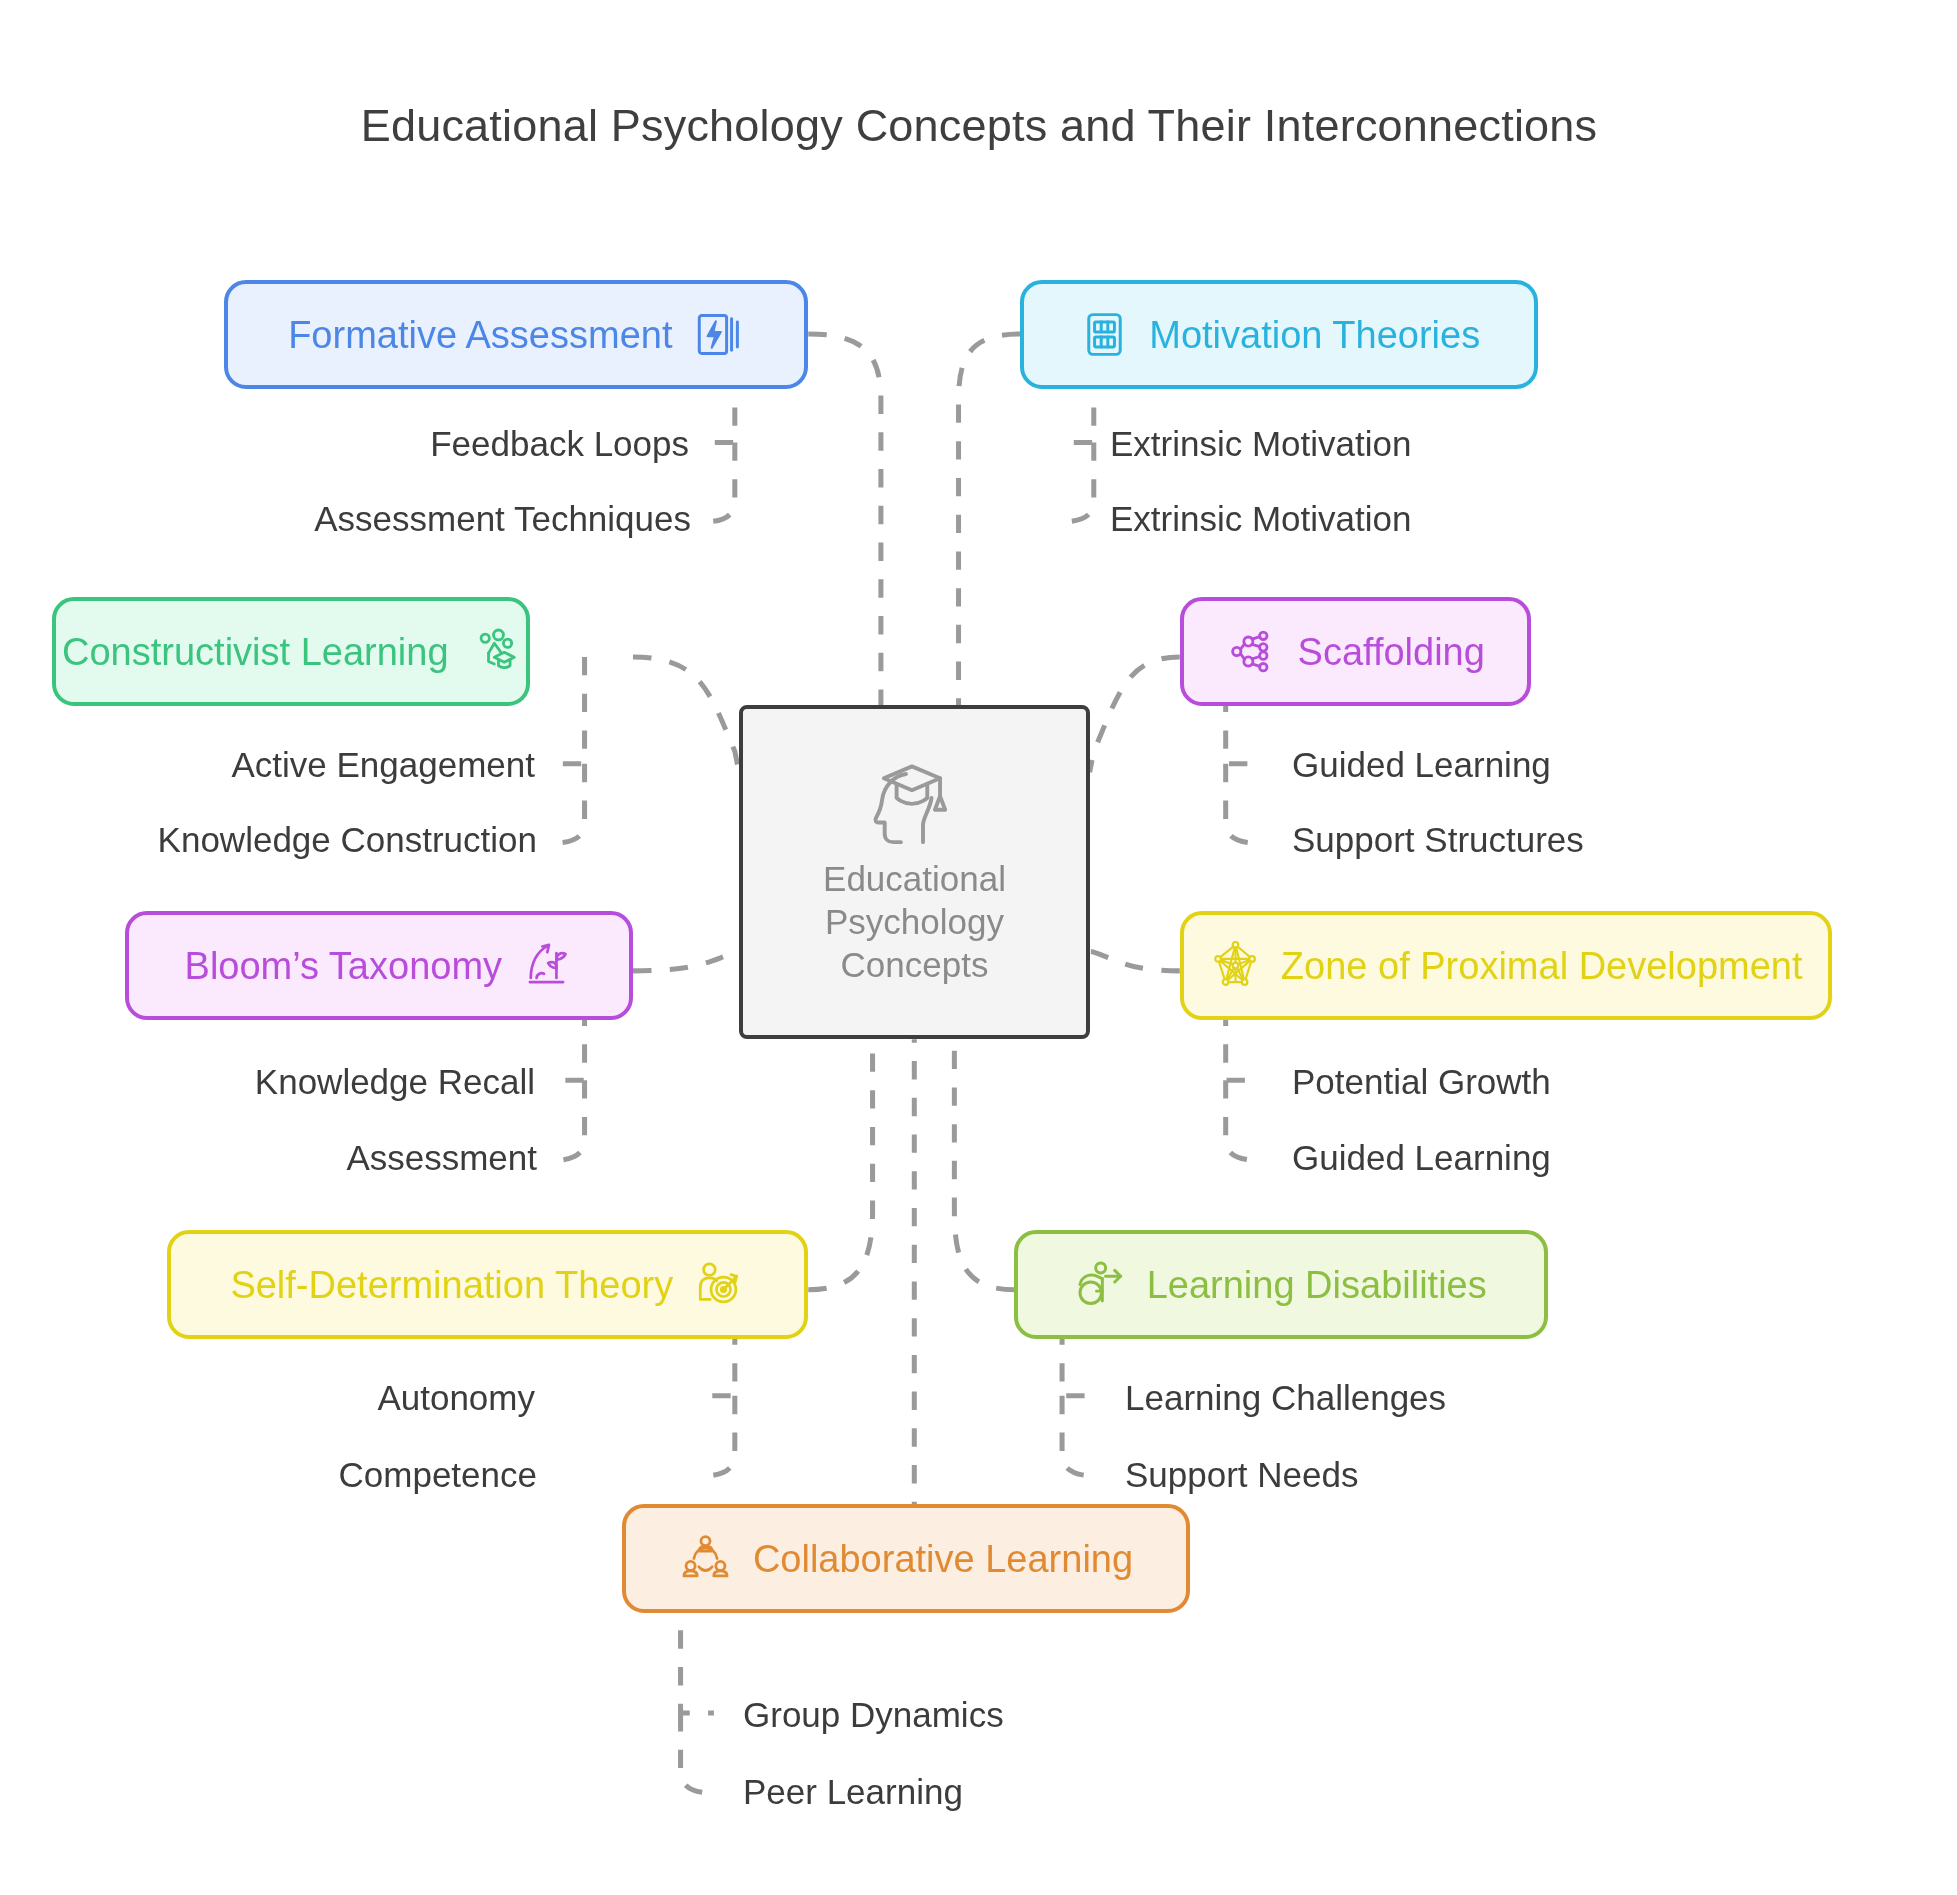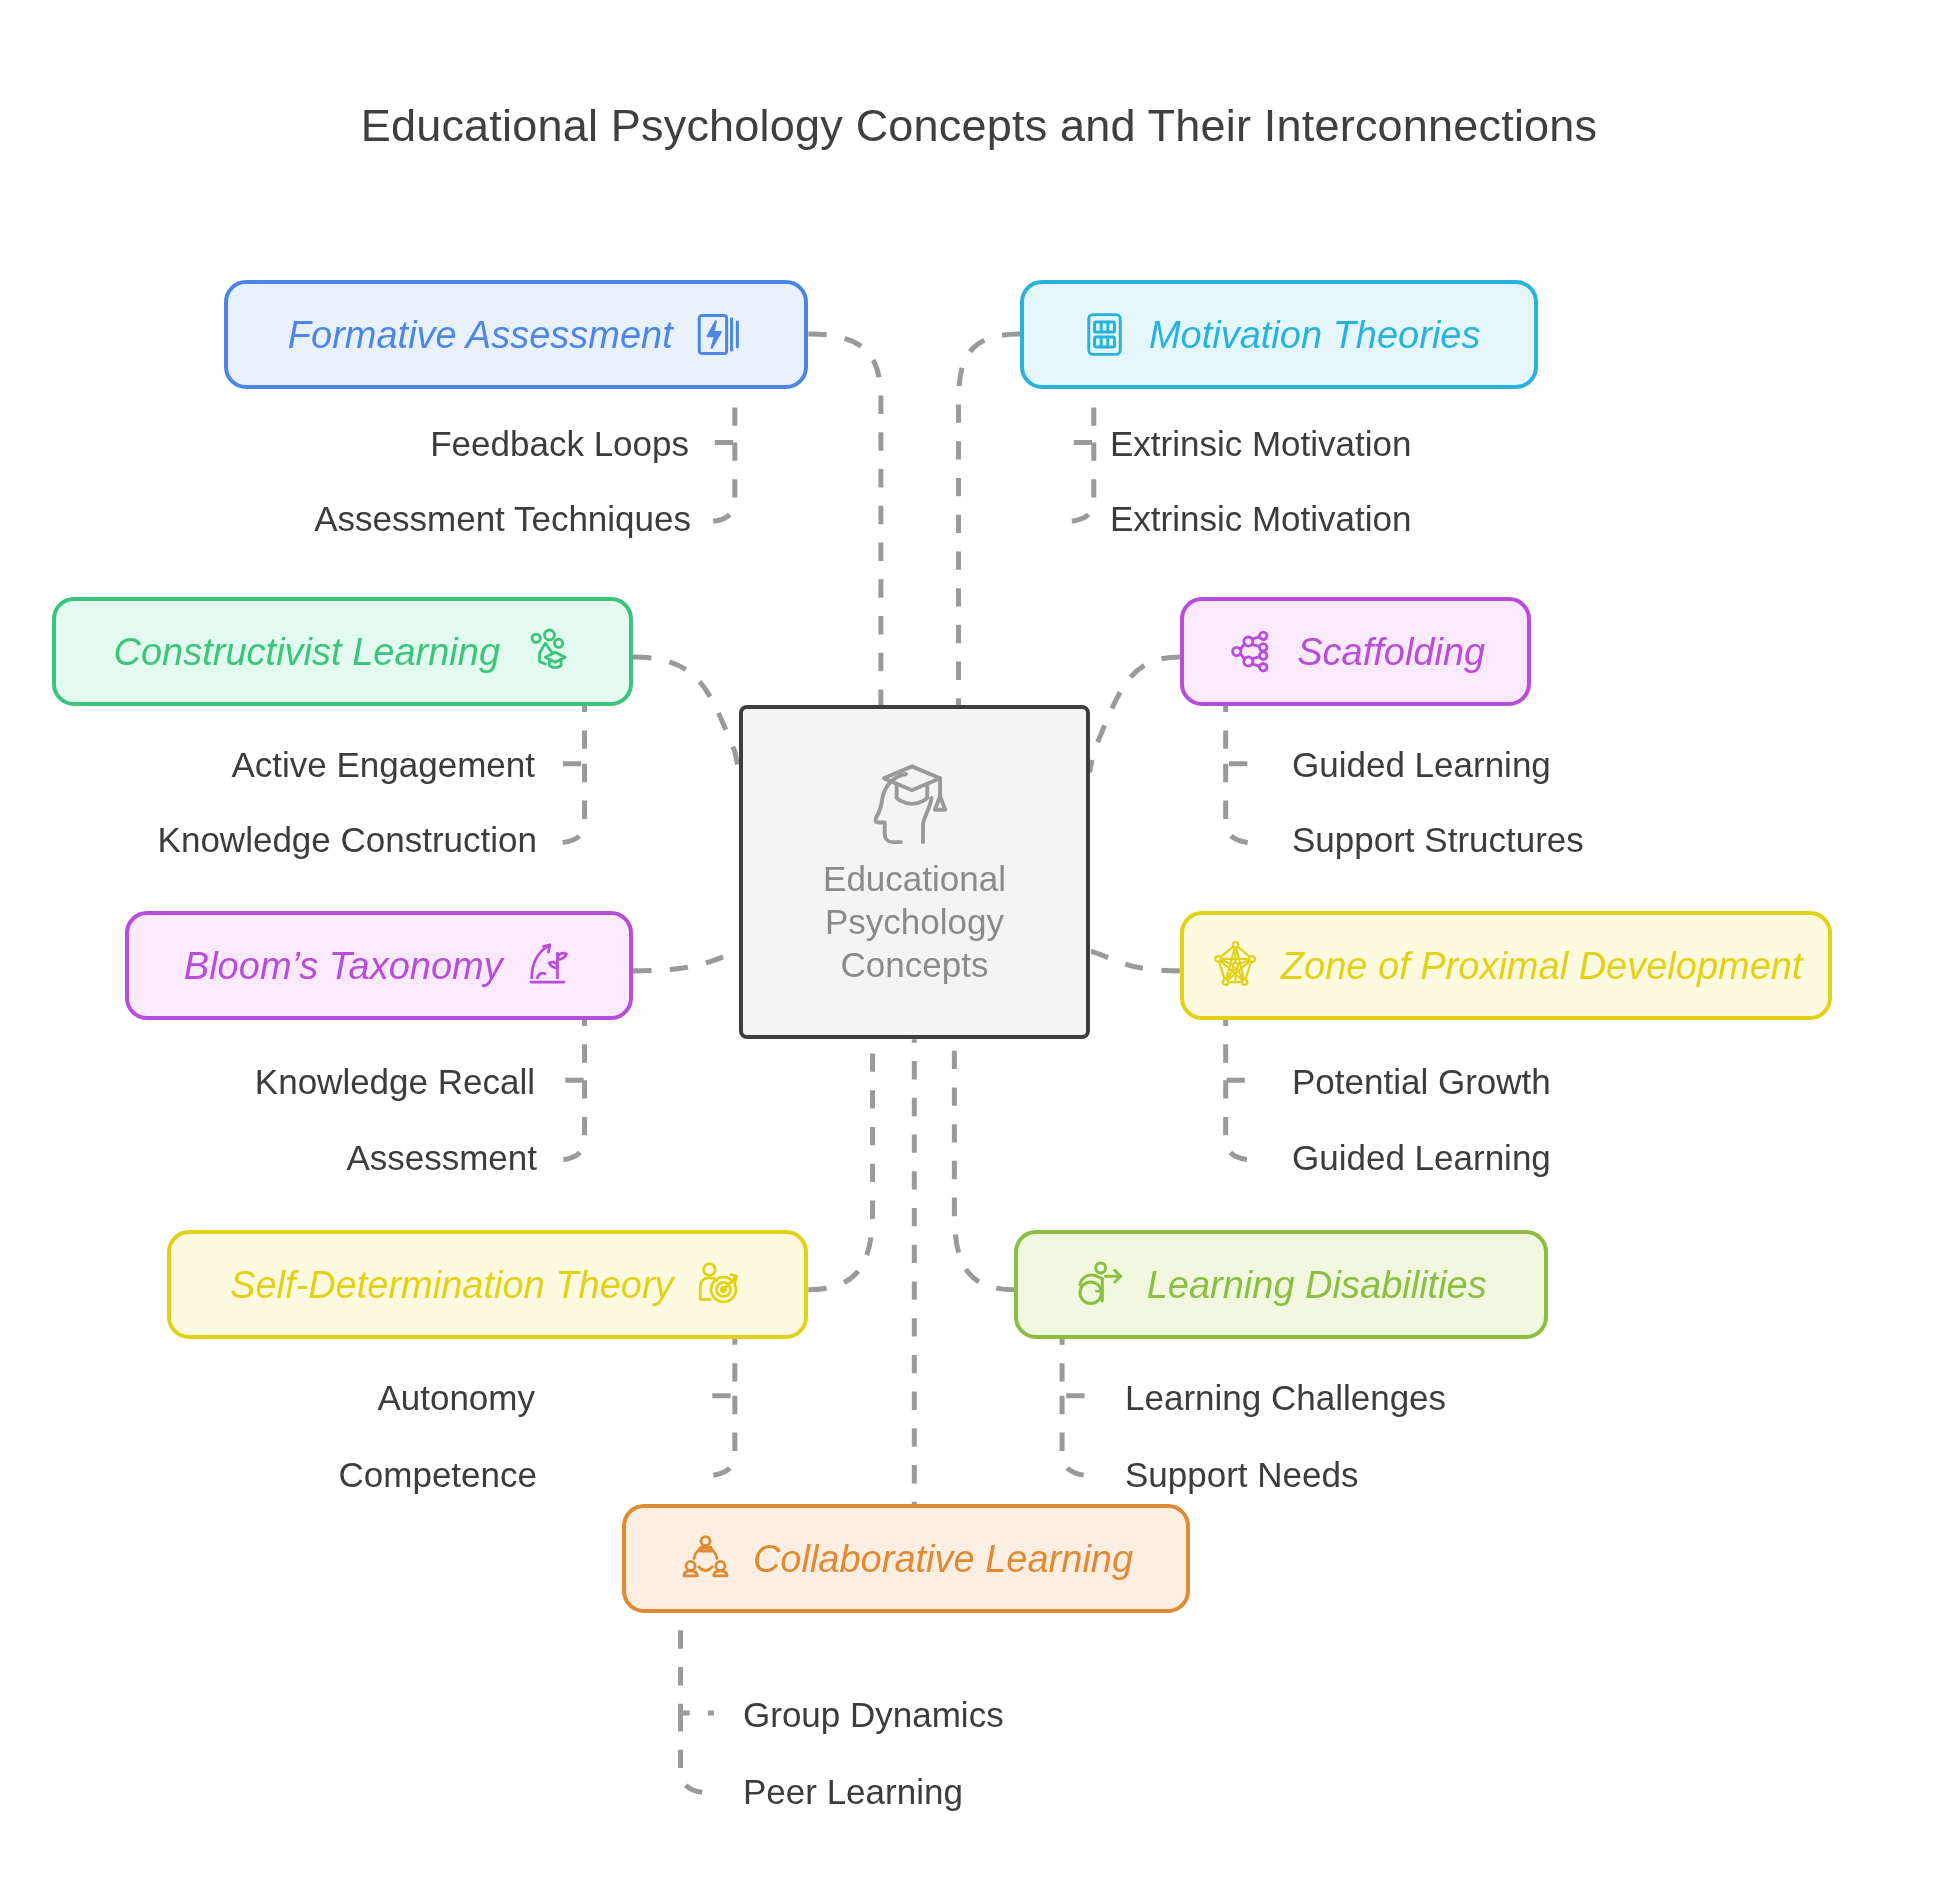--- a/index.html
+++ b/index.html
@@ -14,21 +14,21 @@
   .title{
     position:absolute;left:0;top:100px;width:1958px;text-align:center;
     font-size:45px;color:#3f3f3f;font-weight:400;letter-spacing:0.2px;
   }
 
   
   .node{
     position:absolute;box-sizing:border-box;
     display:flex;align-items:center;justify-content:center;gap:18.4px;
     border-radius:22px;border-width:4.2px;border-style:solid;
-    height:109px;padding:0 23px;white-space:nowrap;font-style:italic;
+    height:109px;padding:0 23px;white-space:nowrap;
   }
   .node .label{font-size:38px;font-weight:400;line-height:1;}
   .node .ico{display:flex;align-items:center;justify-content:center;width:53px;height:53px;flex:0 0 53px;}
   .node .ico svg{width:53px;height:53px;display:block;}
 
   
   .center{
     position:absolute;left:739px;top:705px;width:351px;height:334px;
     box-sizing:border-box;border:4.2px solid #3d3d3d;border-radius:8px;
     background:#f4f4f4;display:flex;flex-direction:column;
@@ -143,21 +143,21 @@
         <rect x="20" y="17" width="24" height="12" rx="1.6"></rect>
         <rect x="20" y="35" width="24" height="12" rx="1.6"></rect>
         <path d="M28 17 L28 29 M36 17 L36 29 M28 35 L28 47 M36 35 L36 47"></path>
       </svg>
     </span>
     <span class="label" style="color:#29b2dd;">Motivation Theories</span>
   </div>
   <div class="sub l" style="left:1110px;top:426px;">Extrinsic Motivation</div>
   <div class="sub l" style="left:1110px;top:501px;">Extrinsic Motivation</div>
 
-  <div class="node" style="left:52px;top:597px;width:581px;border-color:#3ac47e;background:#e2fbee;">
+  <div class="node" style="left:52px;top:597px;width:478px;border-color:#3ac47e;background:#e2fbee;">
     <span class="label" style="color:#3ac47e;">Constructivist Learning</span>
     <span class="ico">
       <svg viewBox="0 0 64 64" fill="none" stroke="#3ac47e" stroke-width="3.4" stroke-linecap="round" stroke-linejoin="round">
         <circle cx="22" cy="16" r="5"></circle>
         <circle cx="38" cy="12" r="6"></circle>
         <circle cx="49" cy="22" r="5"></circle>
         <path d="M26 34 L33 22 L41 33"></path>
         <path d="M26 34 L26 44 L33 47"></path>
         <path d="M45 33 L33 39 L45 45 L57 39 Z"></path>
         <path d="M38 42 L38 49 C38 49 41 51.5 45 51.5 C49 51.5 52 49 52 49 L52 42"></path>

